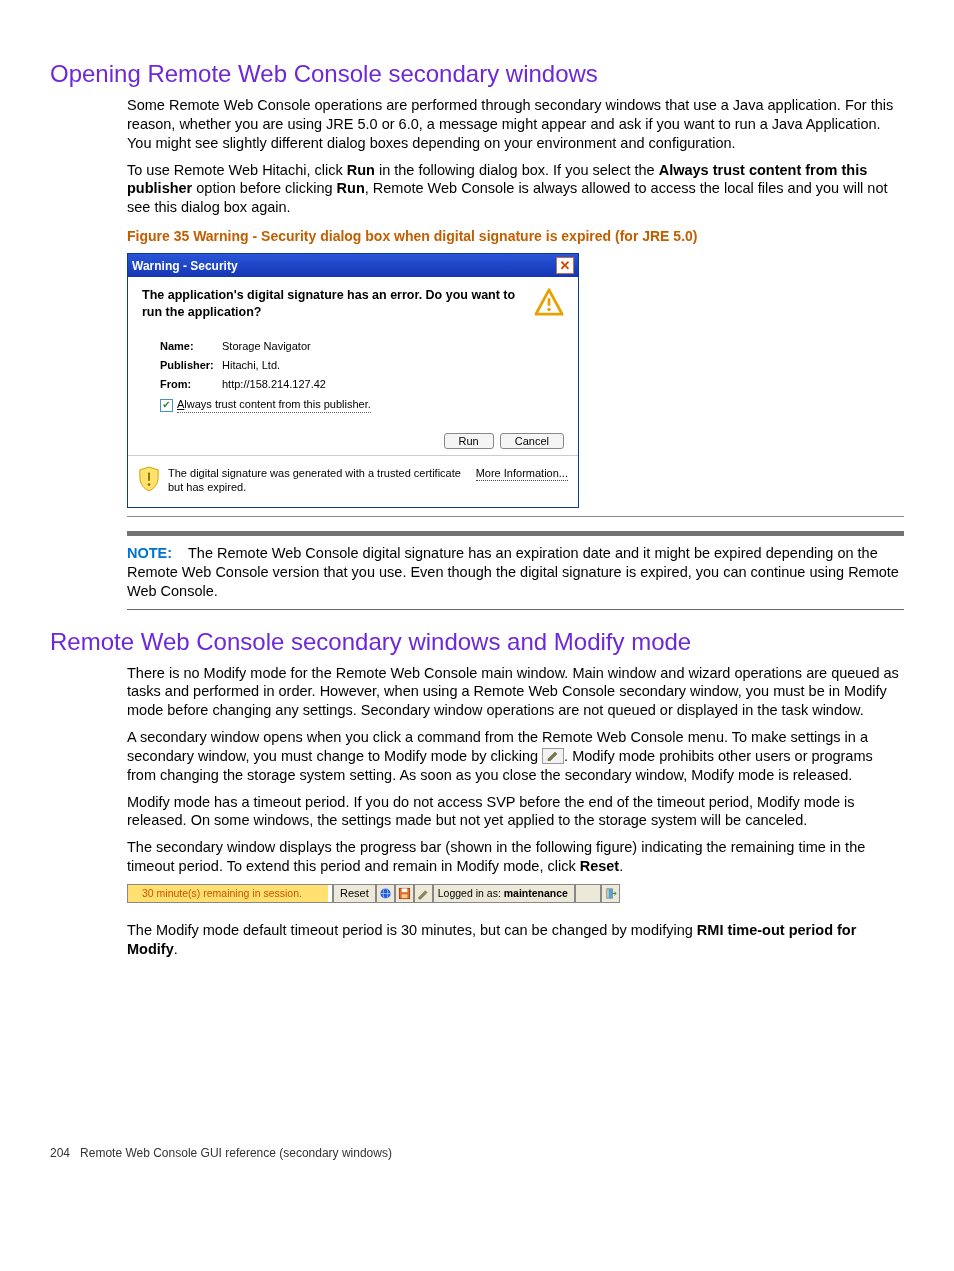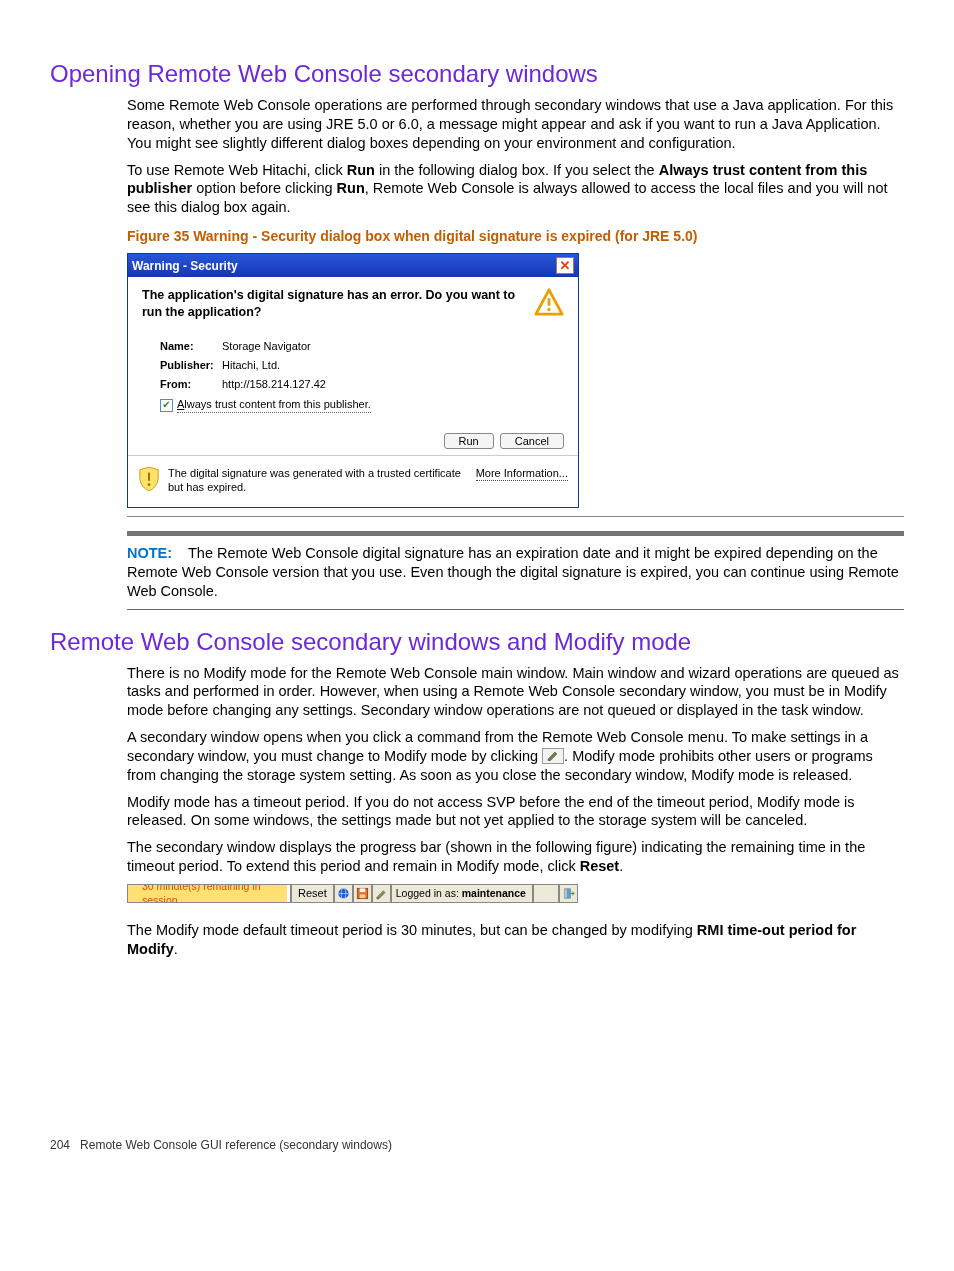--- a/index.html
+++ b/index.html
@@ -117,21 +117,21 @@
   }
   .tb-box {
     border: 1px solid #888;
     background: #ece9d8;
     height: 19px;
     display: flex; align-items: center;
     padding: 0 2px;
     box-sizing: border-box;
   }
   .tb-progress {
-    width: 164px;
+    width: 206px;
     background: #fff;
     position: relative;
     overflow: hidden;
   }
   .tb-progress .fill {
     position: absolute; left: 0; top: 0; bottom: 0;
     background: #ffe070;
     width: 98%;
   }
   .tb-progress .ptext {
@@ -149,21 +149,21 @@
     width: 20px; height: 14px;
     border: 1px solid #999;
     background: #f2f2f2;
     vertical-align: middle;
     position: relative; top: -1px;
   }
   .inline-icon svg { width: 12px; height: 10px; }
 
   .footer {
     position: absolute;
-    bottom: 38px; left: 50px;
+    bottom: 30px; left: 50px;
     font-size: 12px;
     color: #333;
   }
 </style>
 </head>
 <body>
 
 <div class="page">
 
   <h2 class="section">Opening Remote Web Console secondary windows</h2>

